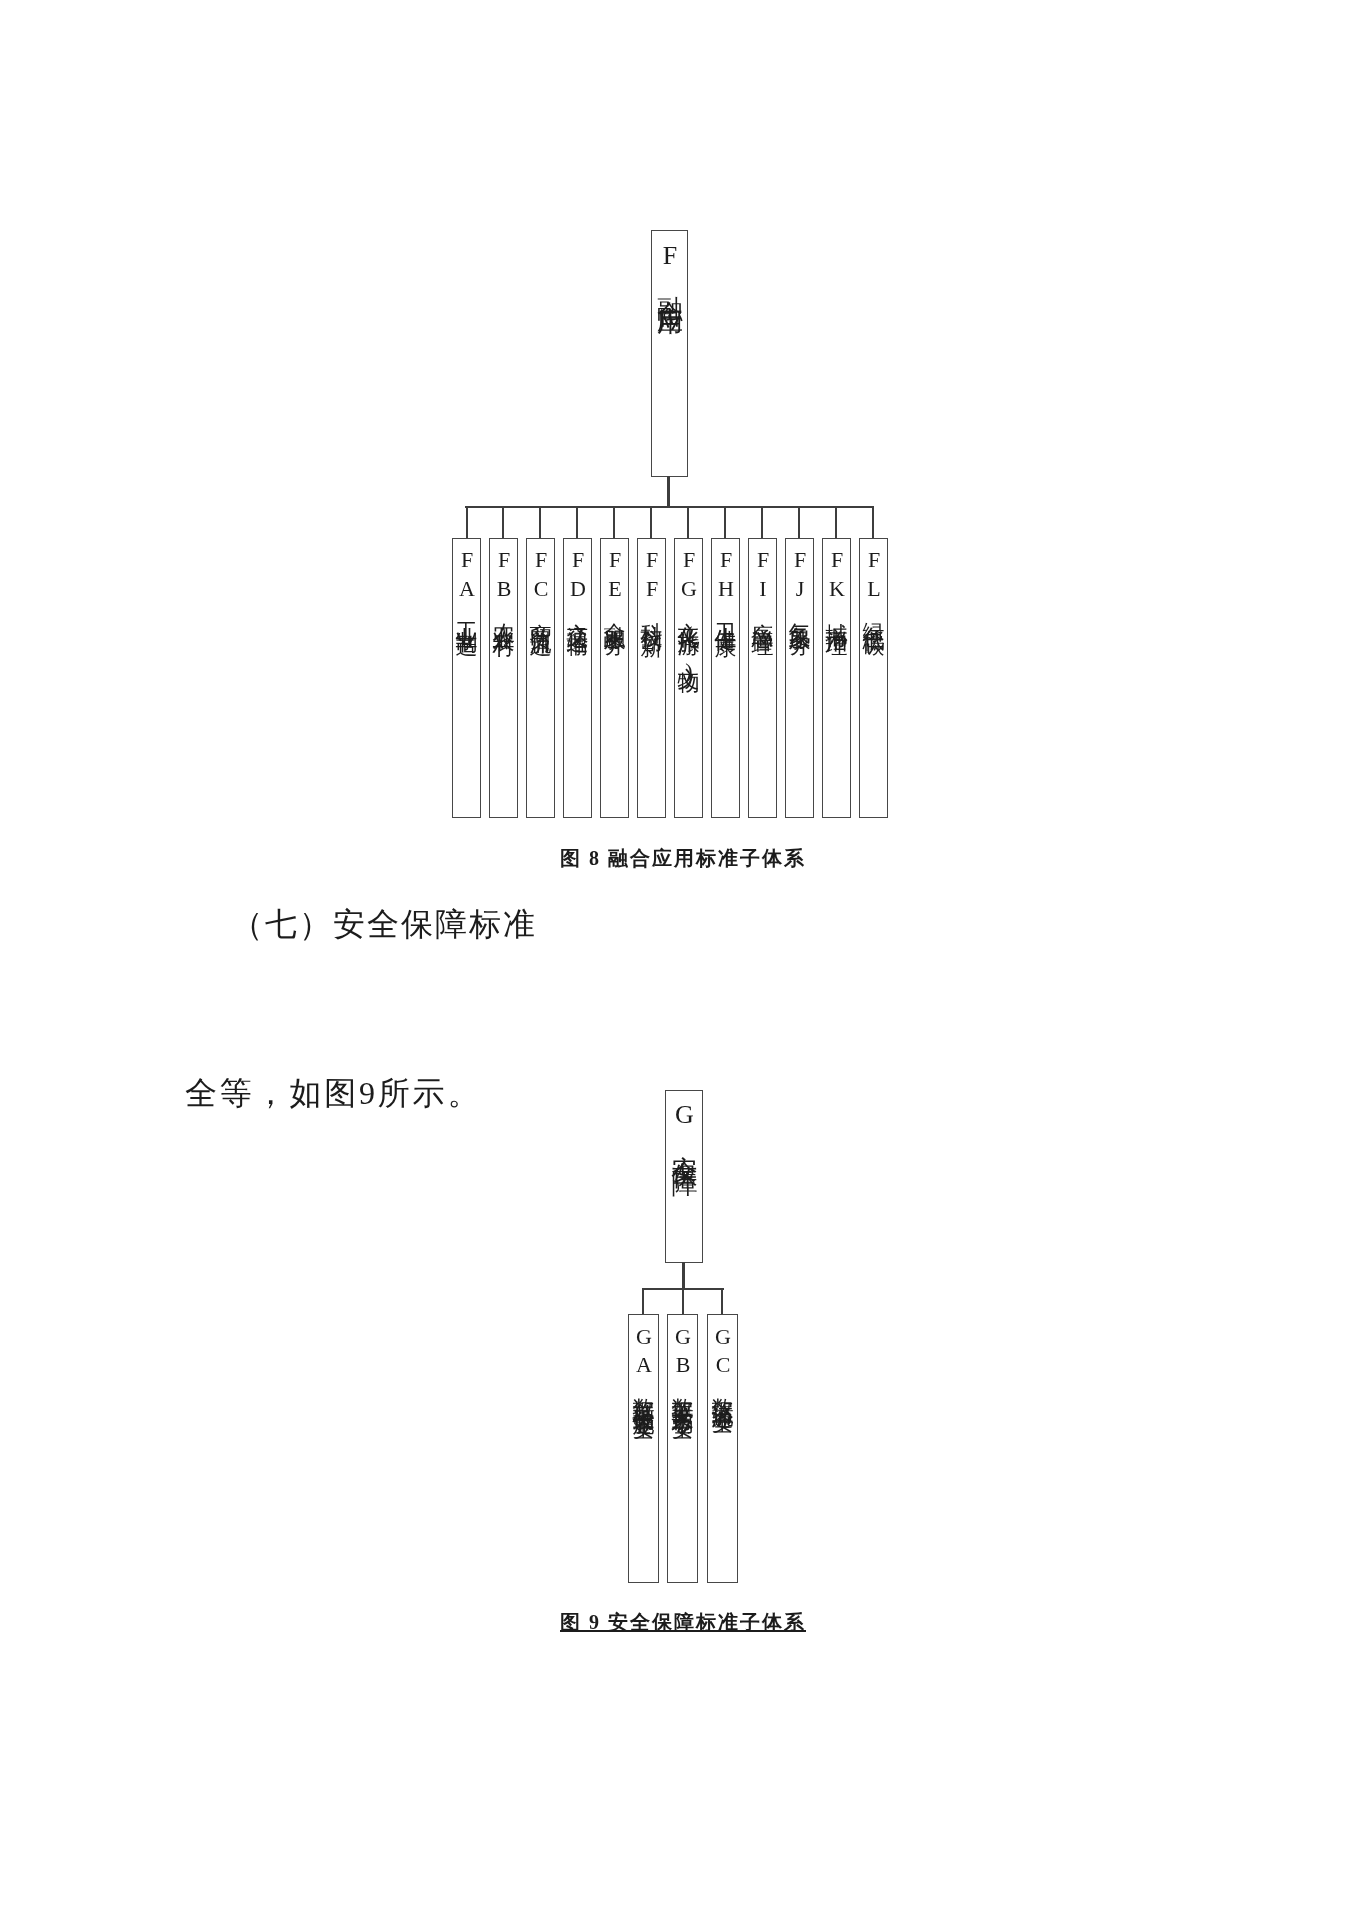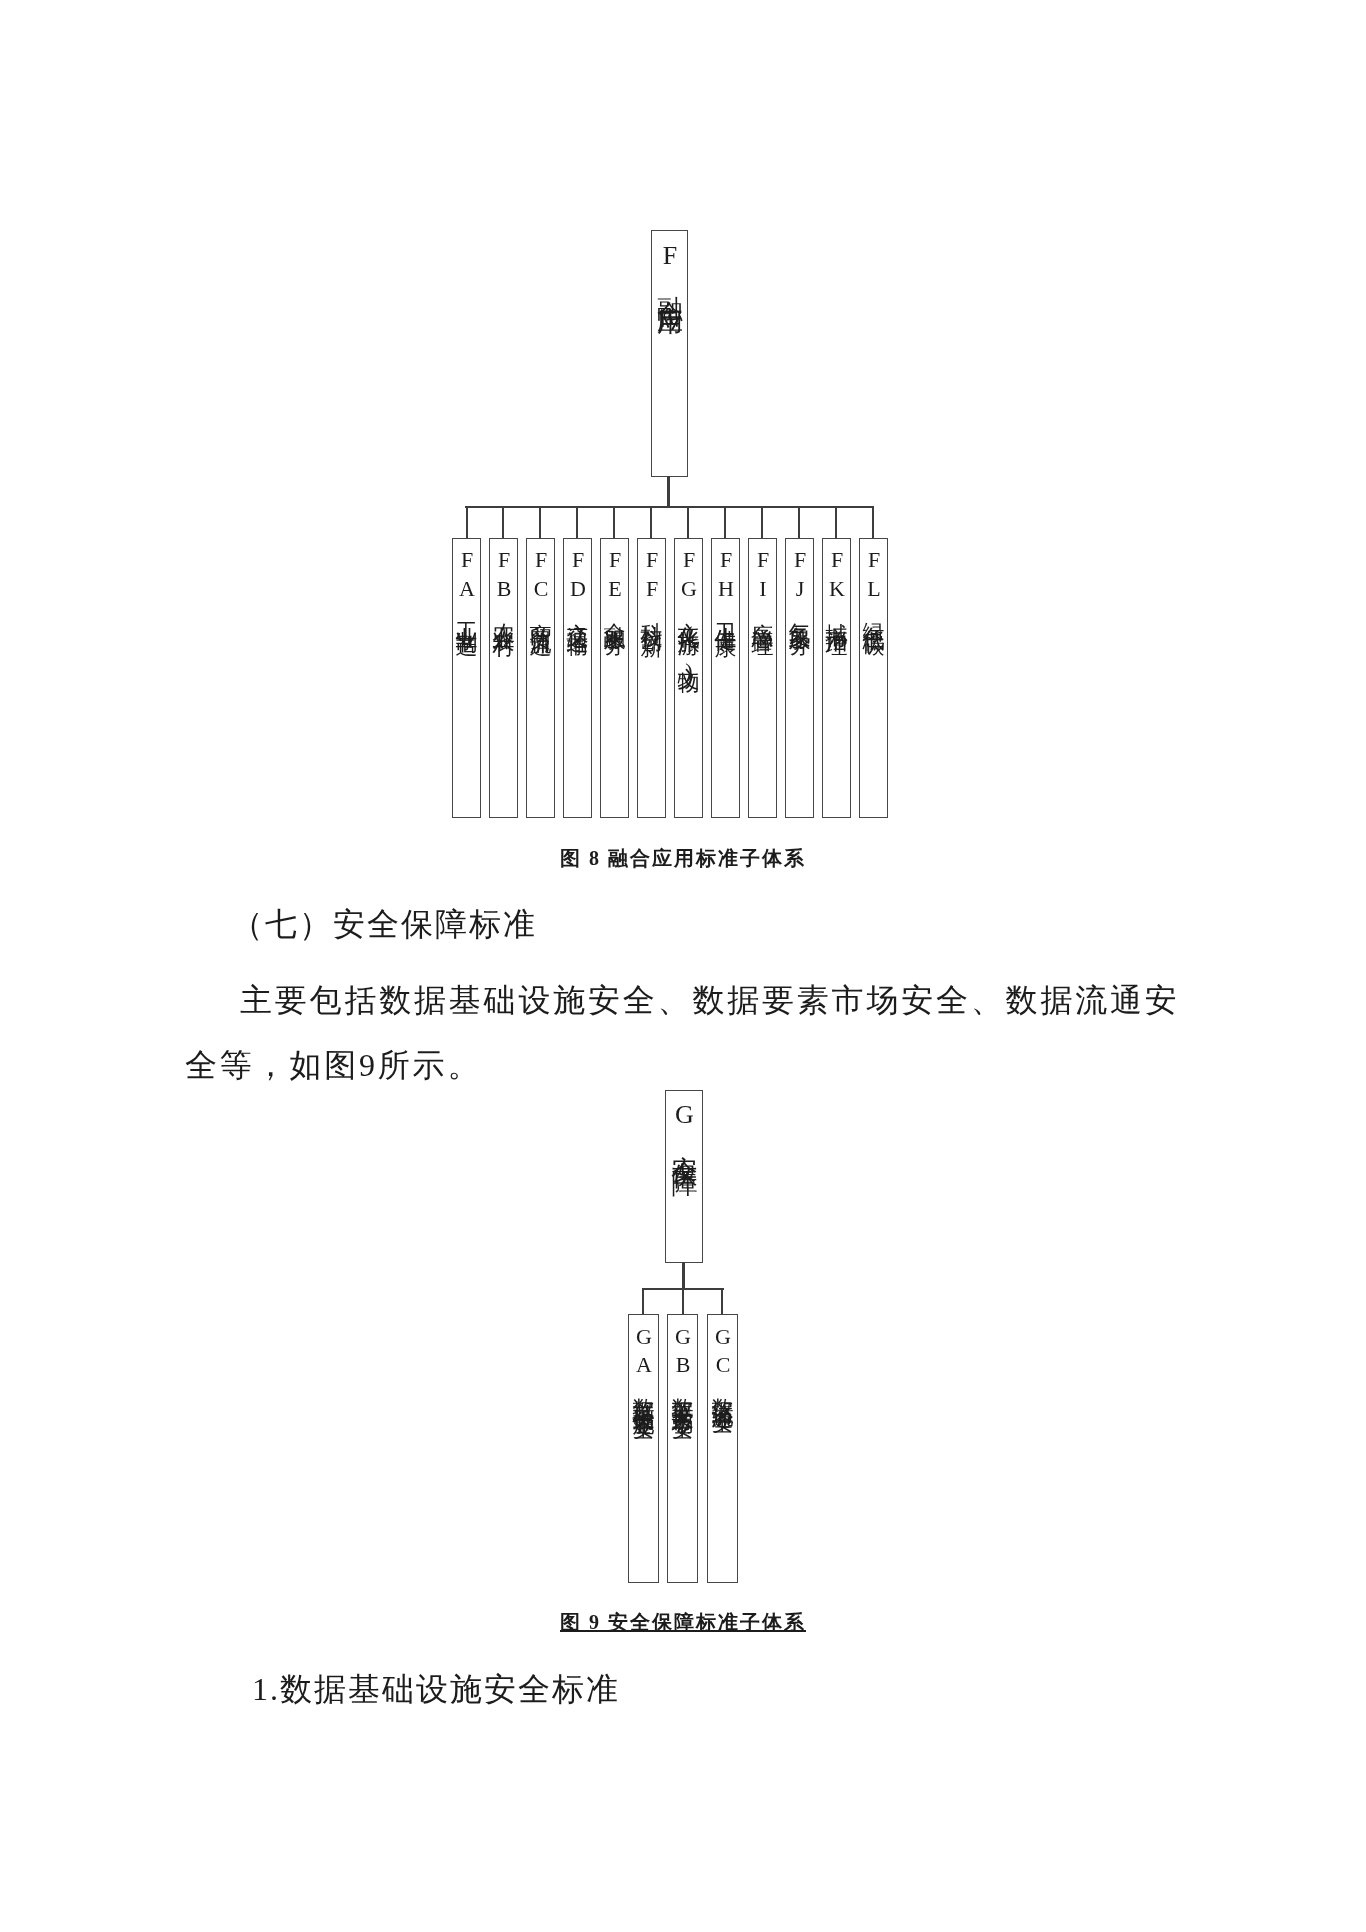--- a/index.html
+++ b/index.html
@@ -98,21 +98,21 @@
   .h-sub { left: 252px; top: 1668px; }
 
   .bodyline {
     position: absolute;
     font-size: 32px;
     letter-spacing: 2.8px;
     white-space: nowrap;
     color: #1c1c1c;
   }
   .bl1 { left: 240px; top: 979px; }
-  .bl2 { left: 185px; top: 1044px; }
+  .bl2 { left: 185px; top: 1072px; }
 </style>
 </head>
 <body>
 
 <div class="page">
 
   <section>
 
     <div class="node f8-root">
       <span class="vtext">F融合应用</span>
@@ -168,21 +168,20 @@
       <span class="vtext">FK城市治理</span>
     </div>
     <div class="node f8-child c12">
       <span class="vtext">FL绿色低碳</span>
     </div>
 
     <div class="caption cap8">图 8 融合应用标准子体系</div>
   </section>
 
   <div class="heading h-sec">（七）安全保障标准</div>
-  <div class="bodyline bl1">主要包括数据基础设施安全、数据要素市场安全、数据流通安</div>
   <div class="bodyline bl2">全等，如图9所示。</div>
 
   <section>
 
     <div class="node f9-root">
       <span class="vtext">G安全保障</span>
     </div>
 
     <div class="line f9-stem"></div>
     <div class="line f9-hbar"></div>
@@ -196,15 +195,14 @@
     <div class="node f9-child d2">
       <span class="vtext">GB数据要素市场安全</span>
     </div>
     <div class="node f9-child d3">
       <span class="vtext">GC数据流通安全</span>
     </div>
 
     <div class="caption cap9">图 9 安全保障标准子体系</div>
   </section>
 
-  <div class="heading h-sub">1.数据基础设施安全标准</div>
 
 </div>
 
 </body></html>

